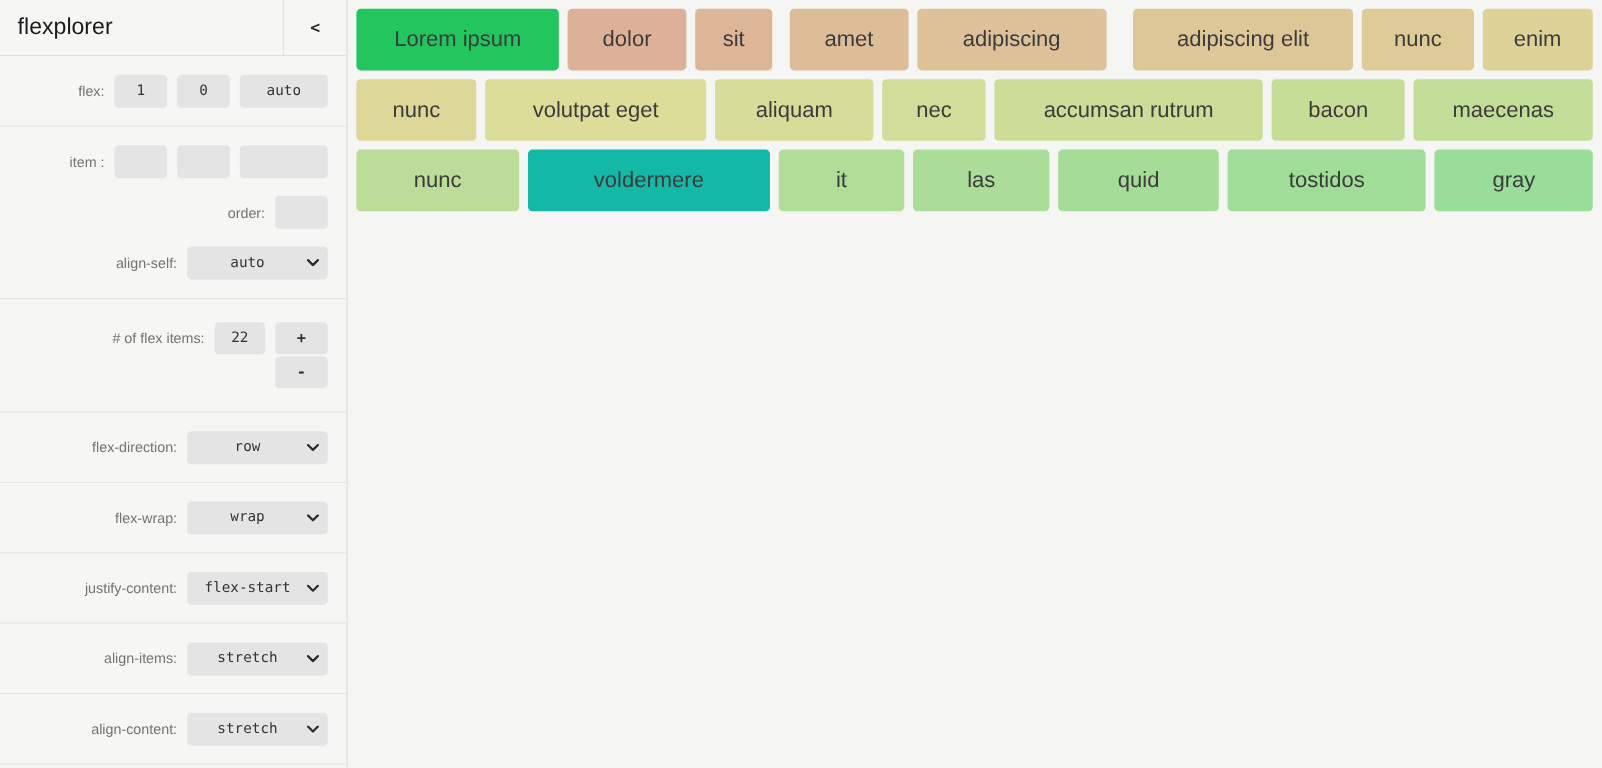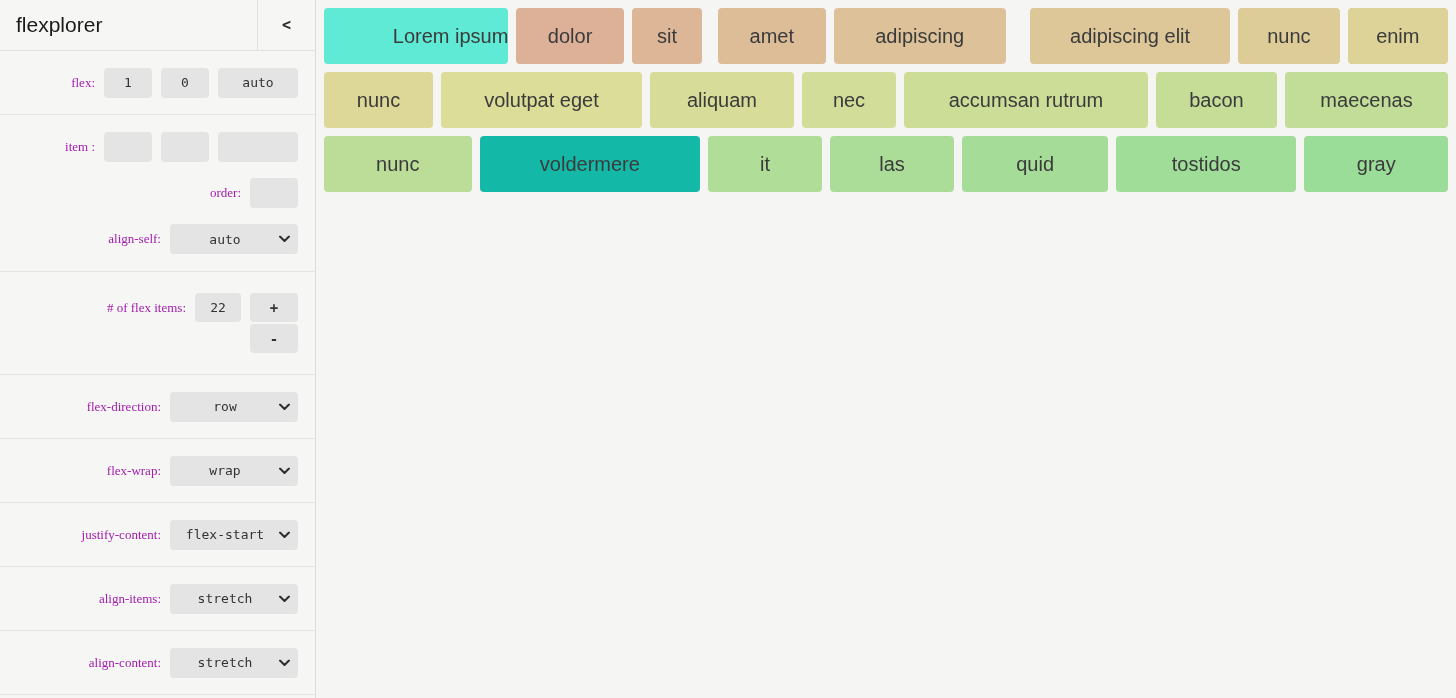--- a/index.html
+++ b/index.html
@@ -50,23 +50,23 @@
     justify-content: flex-end;
     gap: 9px;
     padding-right: 17px;
     border-bottom: 1px solid #e4e4e2;
   }
   .h64  { height: 64px; }
   .h157 { height: 157px; }
   .h103 { height: 103px; }
 
   .ctl-label {
-    font-family: Liberation Serif, serif;
+    font-family: Liberation Sans, sans-serif;
     font-size: 13px;
-    color: #a21caf;
+    color: #737373;
     white-space: nowrap;
   }
 
   .txt-input {
     height: 30px;
     border: none;
     border-radius: 4px;
     background: #e4e4e4;
     font-family: "DejaVu Sans Mono", monospace;
     font-size: 13px;
@@ -308,21 +308,21 @@
         <svg width="11" height="7" viewBox="0 0 11 7">
             <polyline points="1,1 5.5,5.5 10,1" fill="none" stroke="#2b2b2b" stroke-width="2" stroke-linecap="round" stroke-linejoin="round"></polyline>
           </svg>
       </span>
     </span>
   </div>
 
 </aside>
 
 <main class="playground">
-    <div class="flex-item" style="background: #5eead4; color: rgb(59, 59, 59); text-align: right;">Lorem ipsum</div>
+    <div class="flex-item" style="background: #22c55e; color: rgb(59, 59, 59);">Lorem ipsum</div>
     <div class="flex-item" style="background: rgb(221, 177, 152); color: rgb(59, 59, 59);">dolor</div>
     <div class="flex-item" style="background: rgb(221, 182, 152); color: rgb(59, 59, 59);">sit</div>
     <div class="flex-item" style="background: rgb(221, 188, 152); color: rgb(59, 59, 59); margin-left: 12px;">amet</div>
     <div class="flex-item" style="background: rgb(221, 193, 152); color: rgb(59, 59, 59);">adipiscing</div>
     <div class="flex-item" style="background: rgb(221, 199, 152); color: rgb(59, 59, 59); margin-left: 20px;">adipiscing elit</div>
     <div class="flex-item" style="background: rgb(221, 204, 152); color: rgb(59, 59, 59);">nunc</div>
     <div class="flex-item" style="background: rgb(221, 210, 152); color: rgb(59, 59, 59);">enim</div>
     <div class="flex-item" style="background: rgb(221, 215, 152); color: rgb(59, 59, 59);">nunc</div>
     <div class="flex-item" style="background: rgb(220, 221, 152); color: rgb(59, 59, 59);">volutpat eget</div>
     <div class="flex-item" style="background: rgb(215, 221, 152); color: rgb(59, 59, 59);">aliquam</div>

